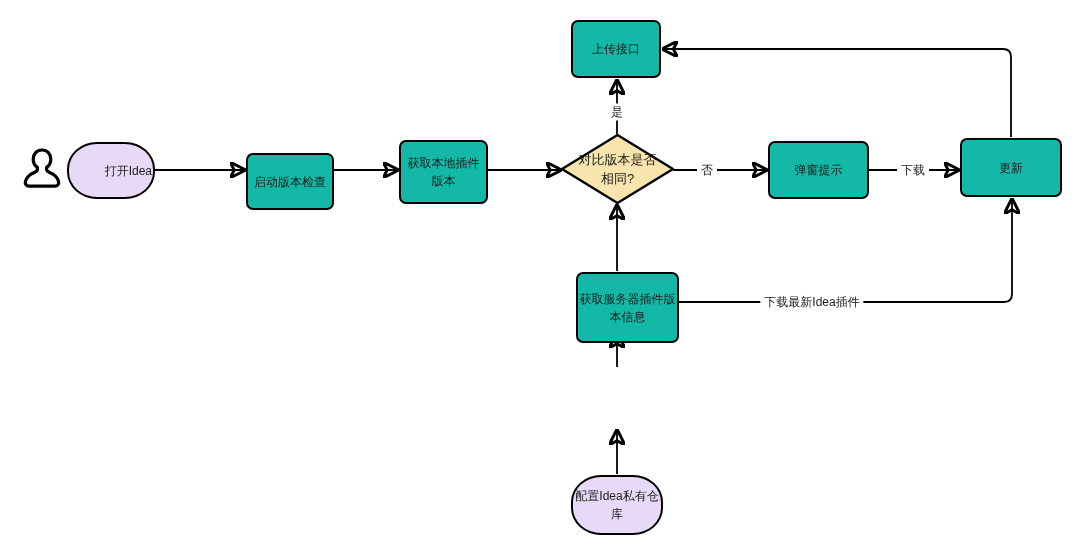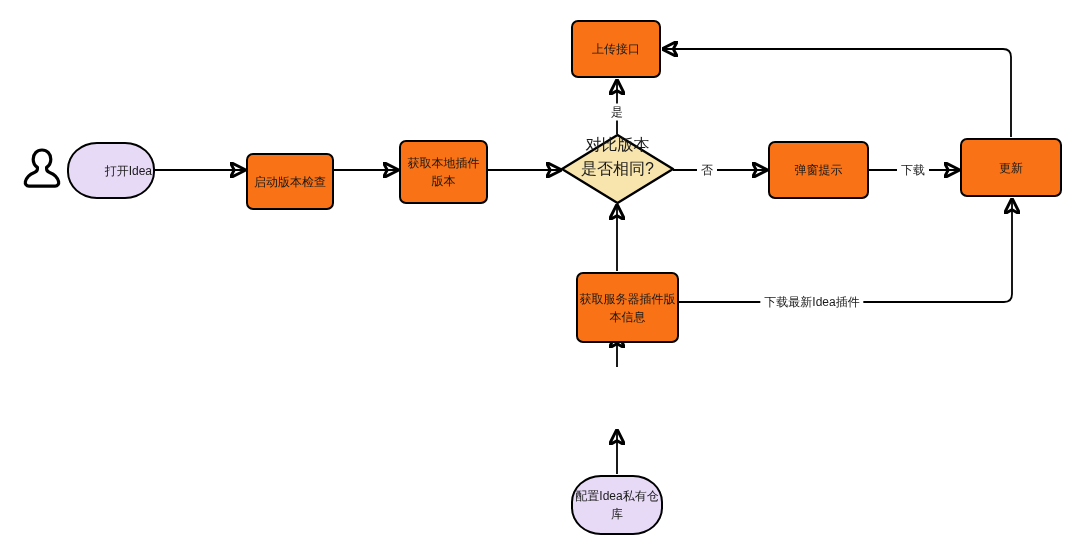--- a/index.html
+++ b/index.html
@@ -5,25 +5,25 @@
   html,body{margin:0;padding:0;background:#ffffff;}
   .canvas{
     position:relative;width:1080px;height:555px;background:#ffffff;overflow:hidden;
     font-family:"Liberation Sans",sans-serif;
   }
   .node{
     position:absolute;box-sizing:border-box;border:2px solid #000000;
     display:flex;align-items:center;justify-content:center;text-align:center;
     font-size:12px;color:#1a1a1a;line-height:1.5;padding:0 1px;
   }
-  .rect{background:#f97316;border-radius:7px;text-align:center;}
+  .rect{background:#14b8a6;border-radius:7px;text-align:center;}
   .ellipse{background:#E7DAF7;border-radius:30px / 27px;justify-content:flex-end;}
   .diamond{
-    position:absolute;display:flex;align-items:flex-start;justify-content:center;
-    text-align:center;font-size:16px;color:#1a1a1a;line-height:1.5;
+    position:absolute;display:flex;align-items:center;justify-content:center;
+    text-align:center;font-size:13px;color:#1a1a1a;line-height:1.5;
   }
   .diamond svg{position:absolute;left:0;top:0;}
   .diamond span{position:relative;width:78px;}
   .edges{position:absolute;left:0;top:0;}
   .edges path{stroke:#000000;stroke-width:1.8;fill:none;}
   .edge-label{
     position:absolute;transform:translate(-50%,-50%);background:#ffffff;
     padding:0 4px;font-size:12px;color:#1a1a1a;white-space:nowrap;
   }
   .actor{position:absolute;left:22px;top:146px;width:40px;height:52px;}

